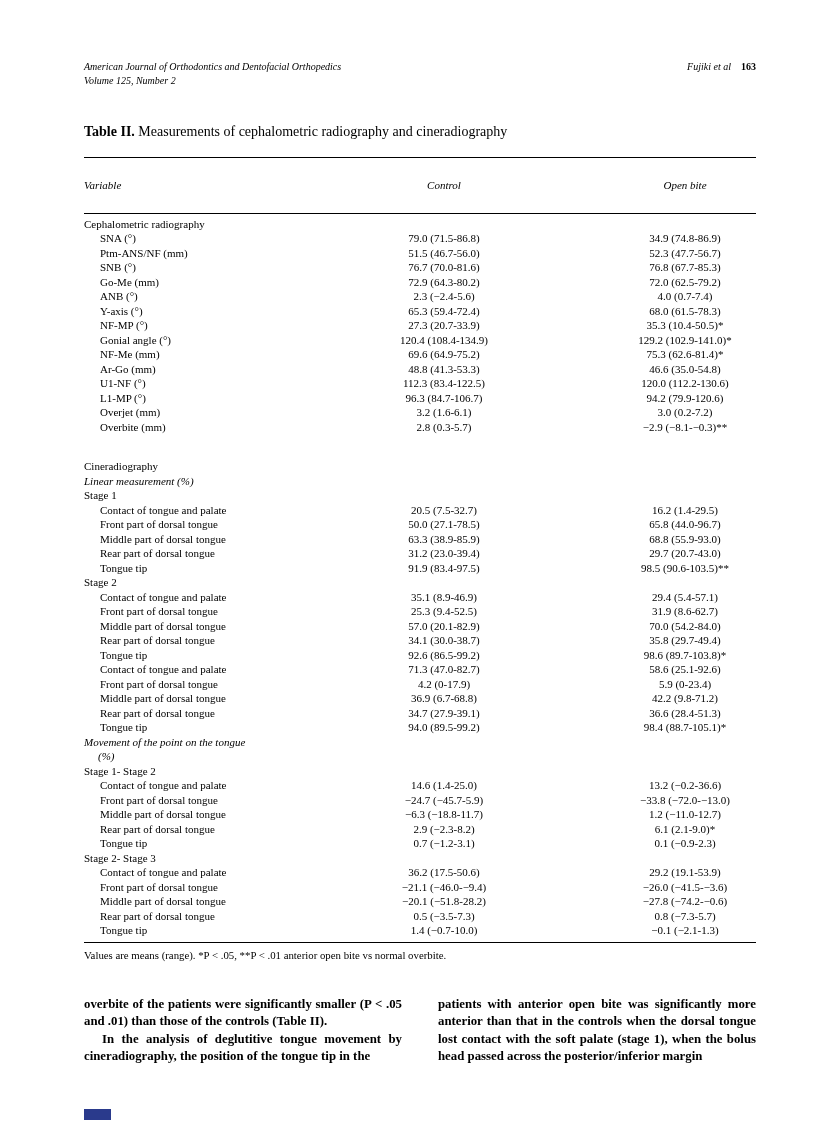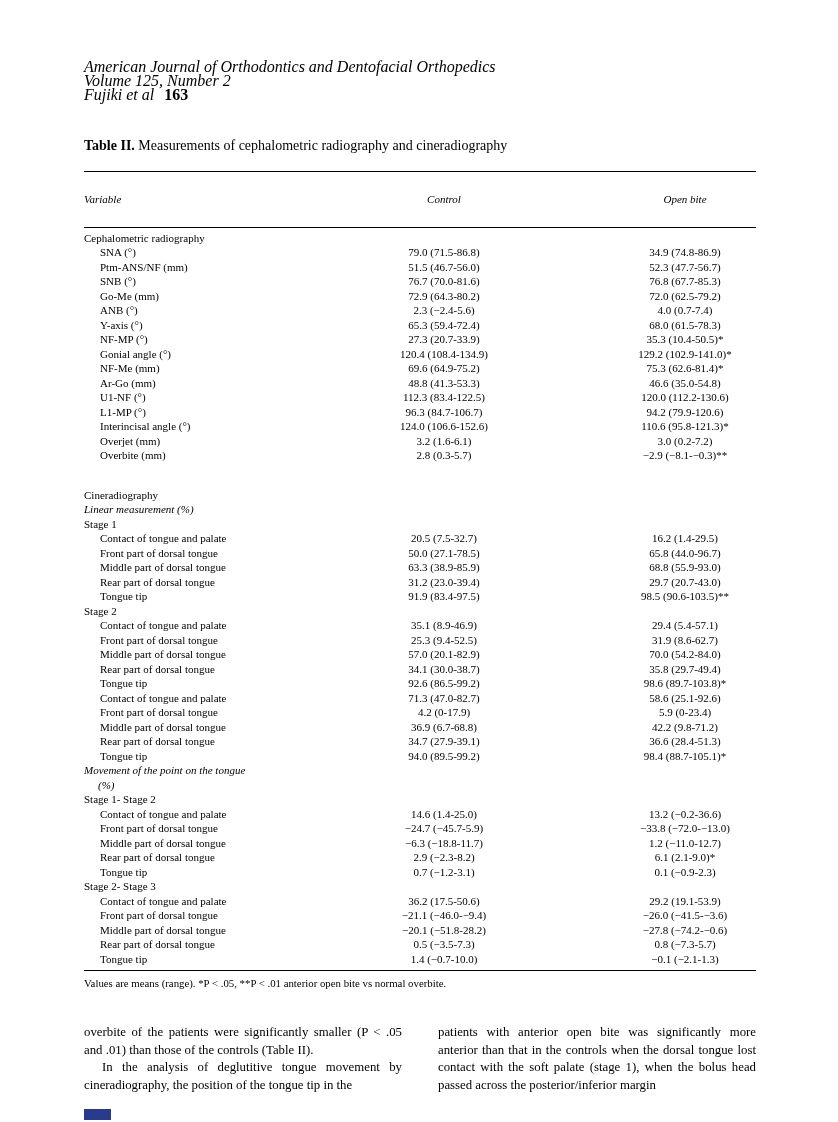--- a/index.html
+++ b/index.html
@@ -8,21 +8,21 @@
     width: 838px; height: 1122px;
     background: #ffffff;
     color: #000000;
     font-family: "Liberation Serif", serif;
     position: relative;
     overflow: hidden;
   }
   .page { padding: 60px 82px 0 84px; }
 
   
-  .running-head { display: flex; justify-content: space-between; align-items: flex-start; font-size: 16px; line-height: 14px; flex-direction: column; }
+  .running-head { display: flex; justify-content: space-between; align-items: flex-start; font-size: 10px; line-height: 14px; }
   .rh-left { font-style: italic; }
   .rh-right { font-style: italic; white-space: nowrap; }
   .page-num { font-style: normal; font-weight: bold; margin-left: 10px; }
 
   
   .table-title { margin-top: 36px; font-size: 14px; line-height: 15px; }
   .table-label { font-weight: bold; }
 
   
   .table { margin-top: 18px; }
@@ -36,21 +36,21 @@
   .indent { padding-left: 16px; }
   .span { grid-column: 1 / -1; }
   .it .c-var { font-style: italic; }
   .gap { margin-top: 25px; }
   .wrap .c-var { white-space: normal; max-width: 162px; padding-left: 14px; text-indent: -14px; }
 
   
   .footnote { font-size: 10.8px; line-height: 13px; margin-top: 6px; }
 
   
-  .body-text { display: flex; gap: 36px; margin-top: 34px; font-size: 12.8px; line-height: 17.6px; text-align: justify; }
+  .body-text { display: flex; gap: 36px; margin-top: 34px; font-size: 12.8px; line-height: 17.6px; text-align: justify; font-weight: bold; }
   .btcol { flex: 1; min-width: 0; }
   .btcol p { margin: 0; }
   .btcol p + p { text-indent: 18px; }
 
   
   .artifact { position: absolute; left: 84px; bottom: 2px; width: 27px; height: 11px; background: #2a3a8c; }
 </style>
 </head>
 <body>
 
@@ -135,25 +135,20 @@
           <div class="cell c-var indent">U1-NF (°)</div>
           <div class="cell c-ctrl">112.3 (83.4-122.5)</div>
           <div class="cell c-open">120.0 (112.2-130.6)</div>
         </div>
         <div class="trow">
           <div class="cell c-var indent">L1-MP (°)</div>
           <div class="cell c-ctrl">96.3 (84.7-106.7)</div>
           <div class="cell c-open">94.2 (79.9-120.6)</div>
         </div>
         <div class="trow">
-          <div class="cell c-var indent">Interincisal angle (°)</div>
-          <div class="cell c-ctrl">124.0 (106.6-152.6)</div>
-          <div class="cell c-open">110.6 (95.8-121.3)*</div>
-        </div>
-        <div class="trow">
           <div class="cell c-var indent">Overjet (mm)</div>
           <div class="cell c-ctrl">3.2 (1.6-6.1)</div>
           <div class="cell c-open">3.0 (0.2-7.2)</div>
         </div>
         <div class="trow">
           <div class="cell c-var indent">Overbite (mm)</div>
           <div class="cell c-ctrl">2.8 (0.3-5.7)</div>
           <div class="cell c-open">−2.9 (−8.1-−0.3)**</div>
         </div>
         <div class="trow gap">

